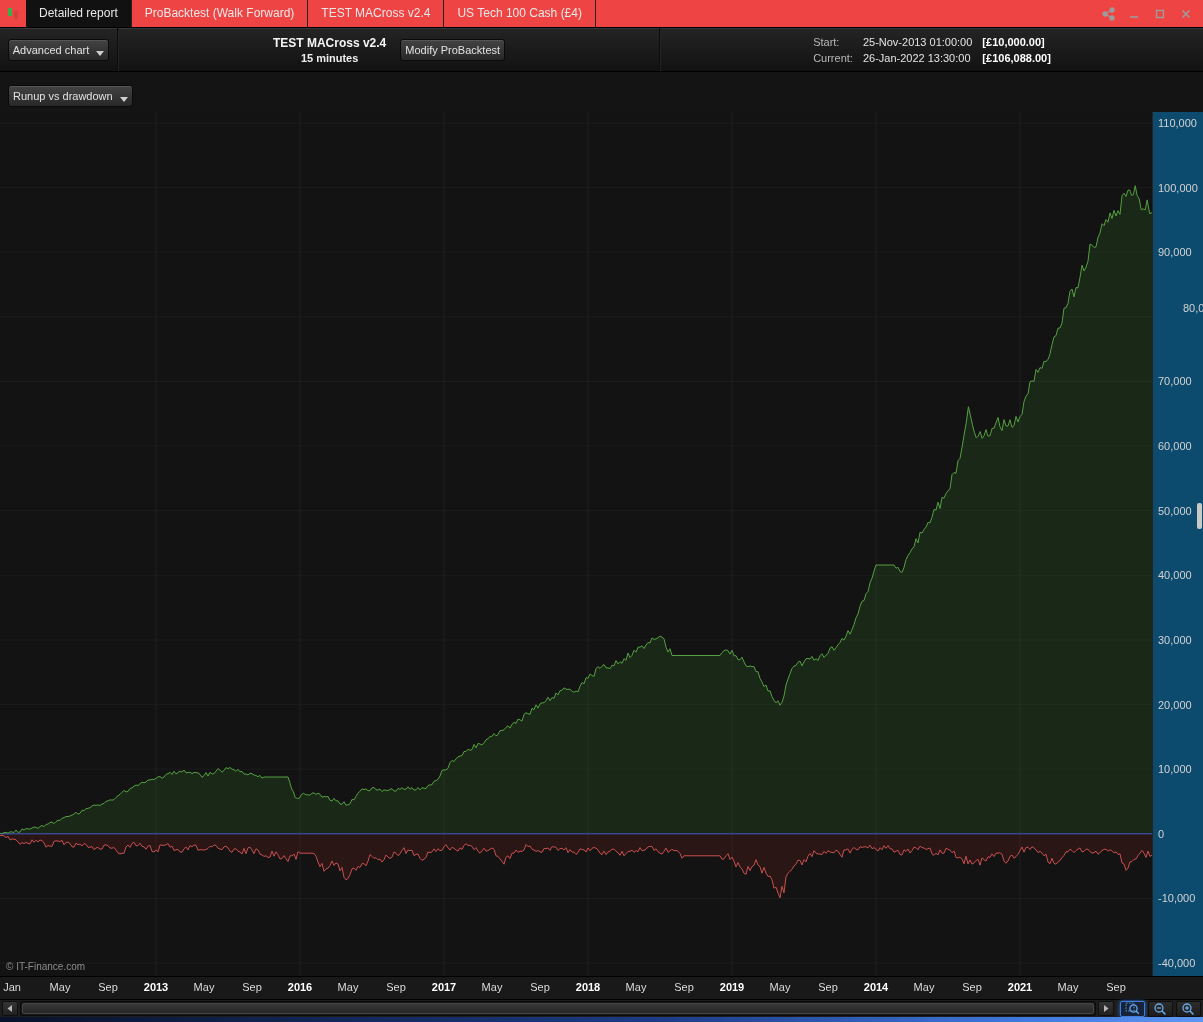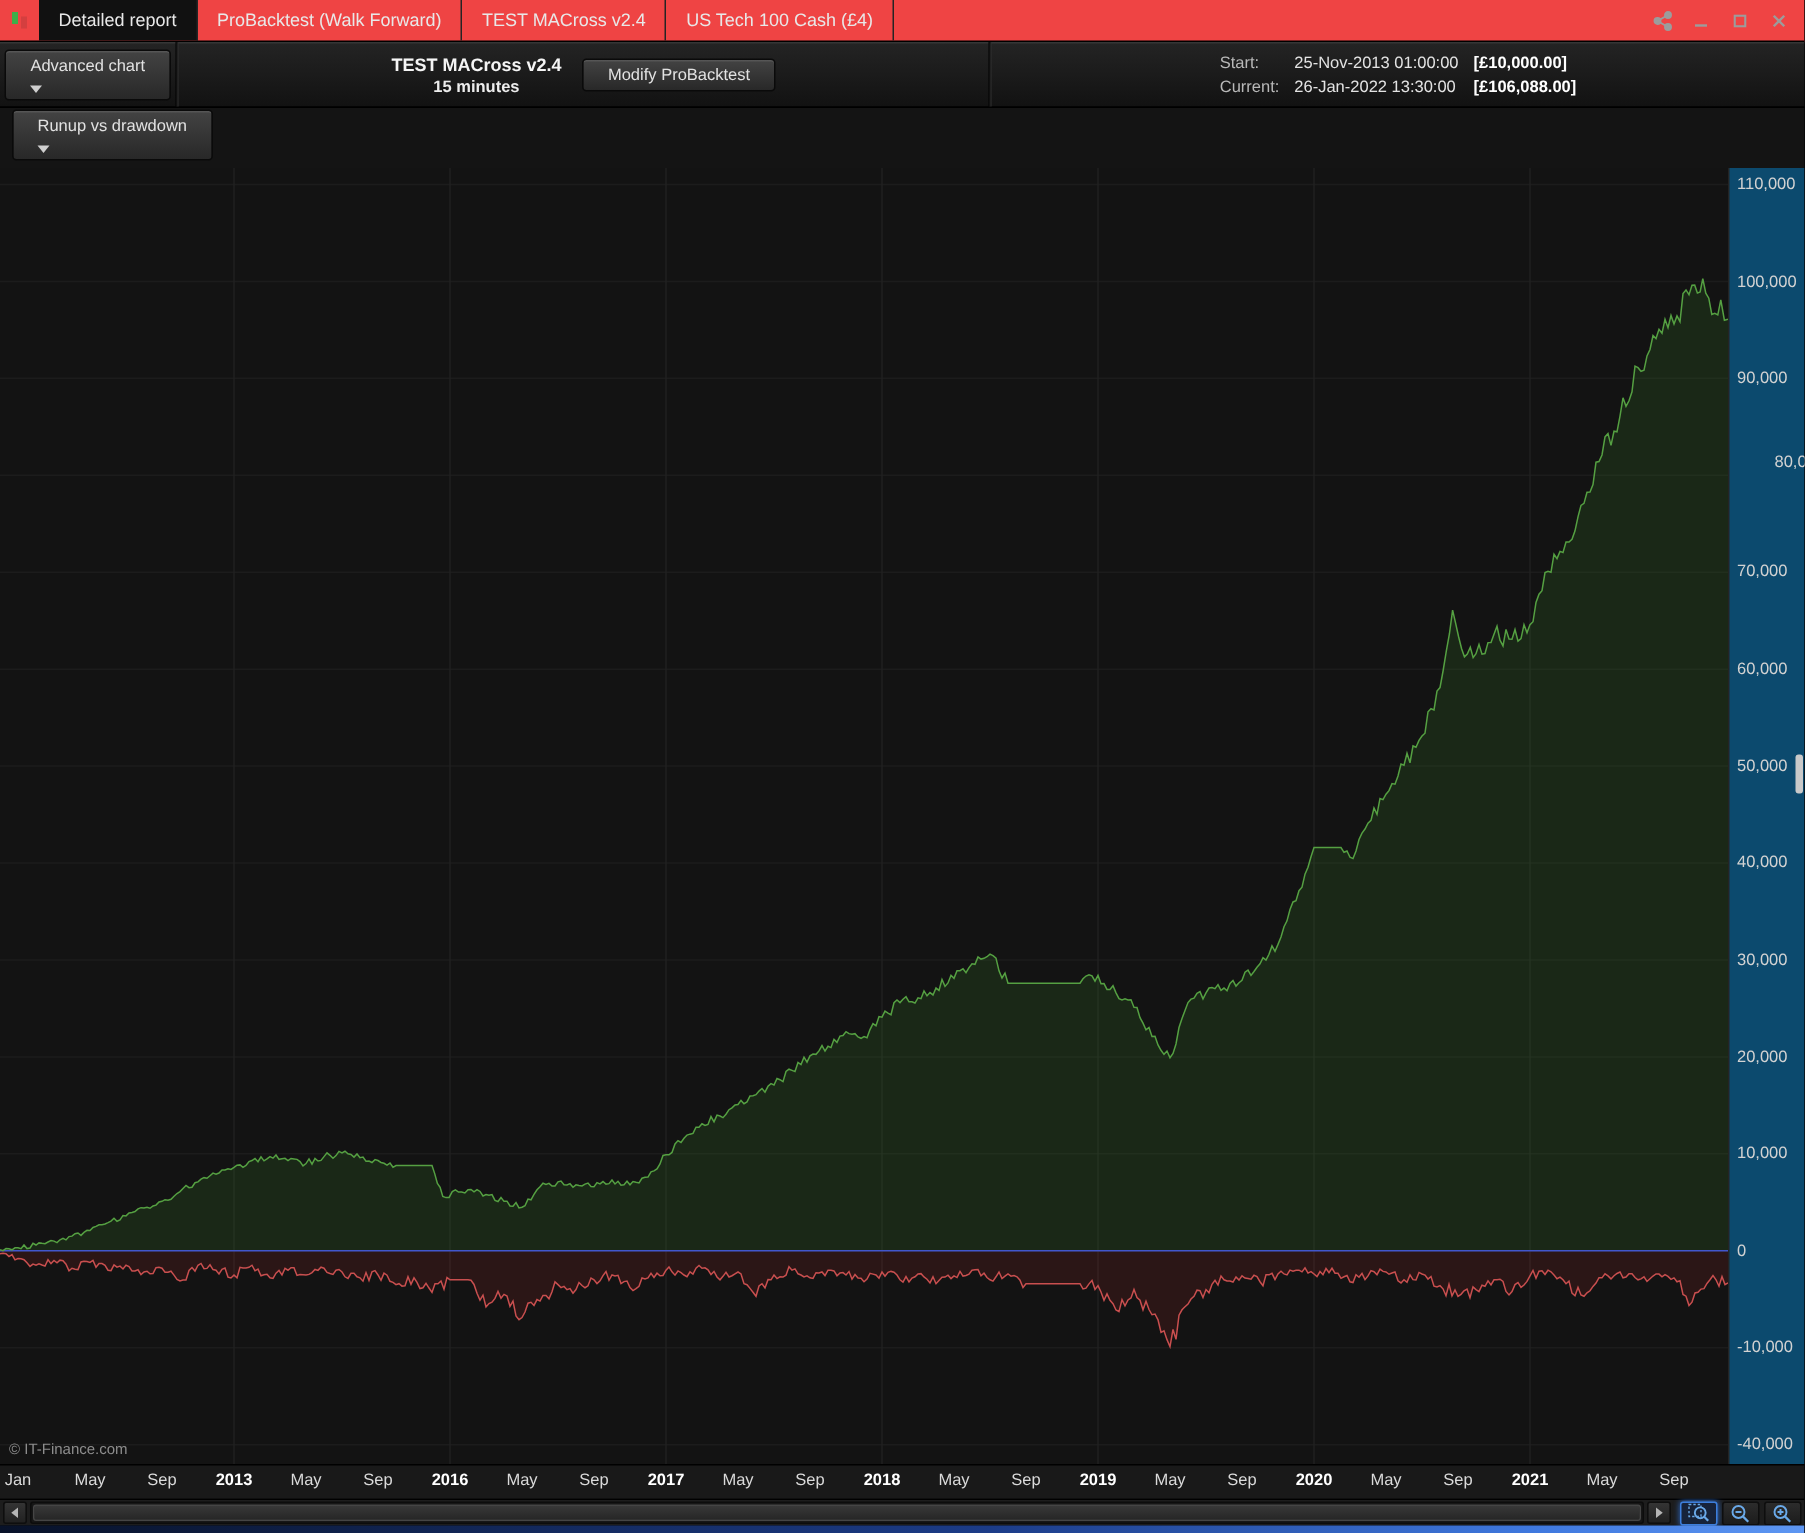--- a/index.html
+++ b/index.html
@@ -16,21 +16,21 @@
   .win-controls { display:flex; align-items:center; gap:4px; padding-right:6px; }
   .win-btn { width:22px; height:20px; display:flex; align-items:center; justify-content:center; }
 
   
   .toolbar { flex:0 0 44px; display:flex; align-items:stretch; background:linear-gradient(#242424,#121212); border-bottom:1px solid #000; box-shadow:inset 0 1px 0 #363636; }
   .tb-section { display:flex; align-items:center; }
   .tb-left { flex:0 0 117px; justify-content:center; }
   .tb-center { flex:0 0 540px; justify-content:center; gap:14px; }
   .tb-right { flex:1; justify-content:center; }
   .tb-divider { width:2px; background:linear-gradient(90deg,#000,#303030); }
-  .btn { background:linear-gradient(#434343,#282828); border:1px solid #0a0a0a; border-radius:3px; color:#e2e2e2; font-size:11px; padding:4px 16px; display:inline-flex; align-items:flex-start; gap:7px; box-shadow:inset 0 1px 0 rgba(255,255,255,.10); cursor:default; white-space:nowrap;flex-direction:column; }
+  .btn { background:linear-gradient(#434343,#282828); border:1px solid #0a0a0a; border-radius:3px; color:#e2e2e2; font-size:11px; padding:4px 4px; display:inline-flex; align-items:flex-end; gap:7px; box-shadow:inset 0 1px 0 rgba(255,255,255,.10); cursor:default; white-space:nowrap; }
   .caret-down { width:0; height:0; border-left:4px solid transparent; border-right:4px solid transparent; border-top:5px solid #cfcfcf; display:inline-block; }
   .strategy-block { text-align:center; }
   .strategy-name { font-size:12px; font-weight:bold; color:#f5f5f5; }
   .strategy-tf { font-size:11px; font-weight:bold; color:#ededed; margin-top:2px; }
   .info-grid { display:grid; grid-template-columns:auto auto auto; column-gap:10px; row-gap:4px; font-size:11px; align-items:center; }
   .info-label { color:#b8b8b8; }
   .info-dt { color:#e3e3e3; }
   .info-amt { color:#fff; font-weight:bold; }
 
   
@@ -213,21 +213,21 @@
       <div class="xlabel" style="left: 396px;">Sep</div>
       <div class="xlabel year" style="left: 444px;">2017</div>
       <div class="xlabel" style="left: 492px;">May</div>
       <div class="xlabel" style="left: 540px;">Sep</div>
       <div class="xlabel year" style="left: 588px;">2018</div>
       <div class="xlabel" style="left: 636px;">May</div>
       <div class="xlabel" style="left: 684px;">Sep</div>
       <div class="xlabel year" style="left: 732px;">2019</div>
       <div class="xlabel" style="left: 780px;">May</div>
       <div class="xlabel" style="left: 828px;">Sep</div>
-      <div class="xlabel year" style="left: 876px;">2020</div>
+      <div class="xlabel year" style="left: 876px;">2014</div>
       <div class="xlabel" style="left: 924px;">May</div>
       <div class="xlabel" style="left: 972px;">Sep</div>
       <div class="xlabel year" style="left: 1020px;">2021</div>
       <div class="xlabel" style="left: 1068px;">May</div>
       <div class="xlabel" style="left: 1116px;">Sep</div>
     </div>
 
   <div class="scroll-row">
     <div class="scroll-btn">
       <svg width="8" height="9" viewBox="0 0 8 9">

